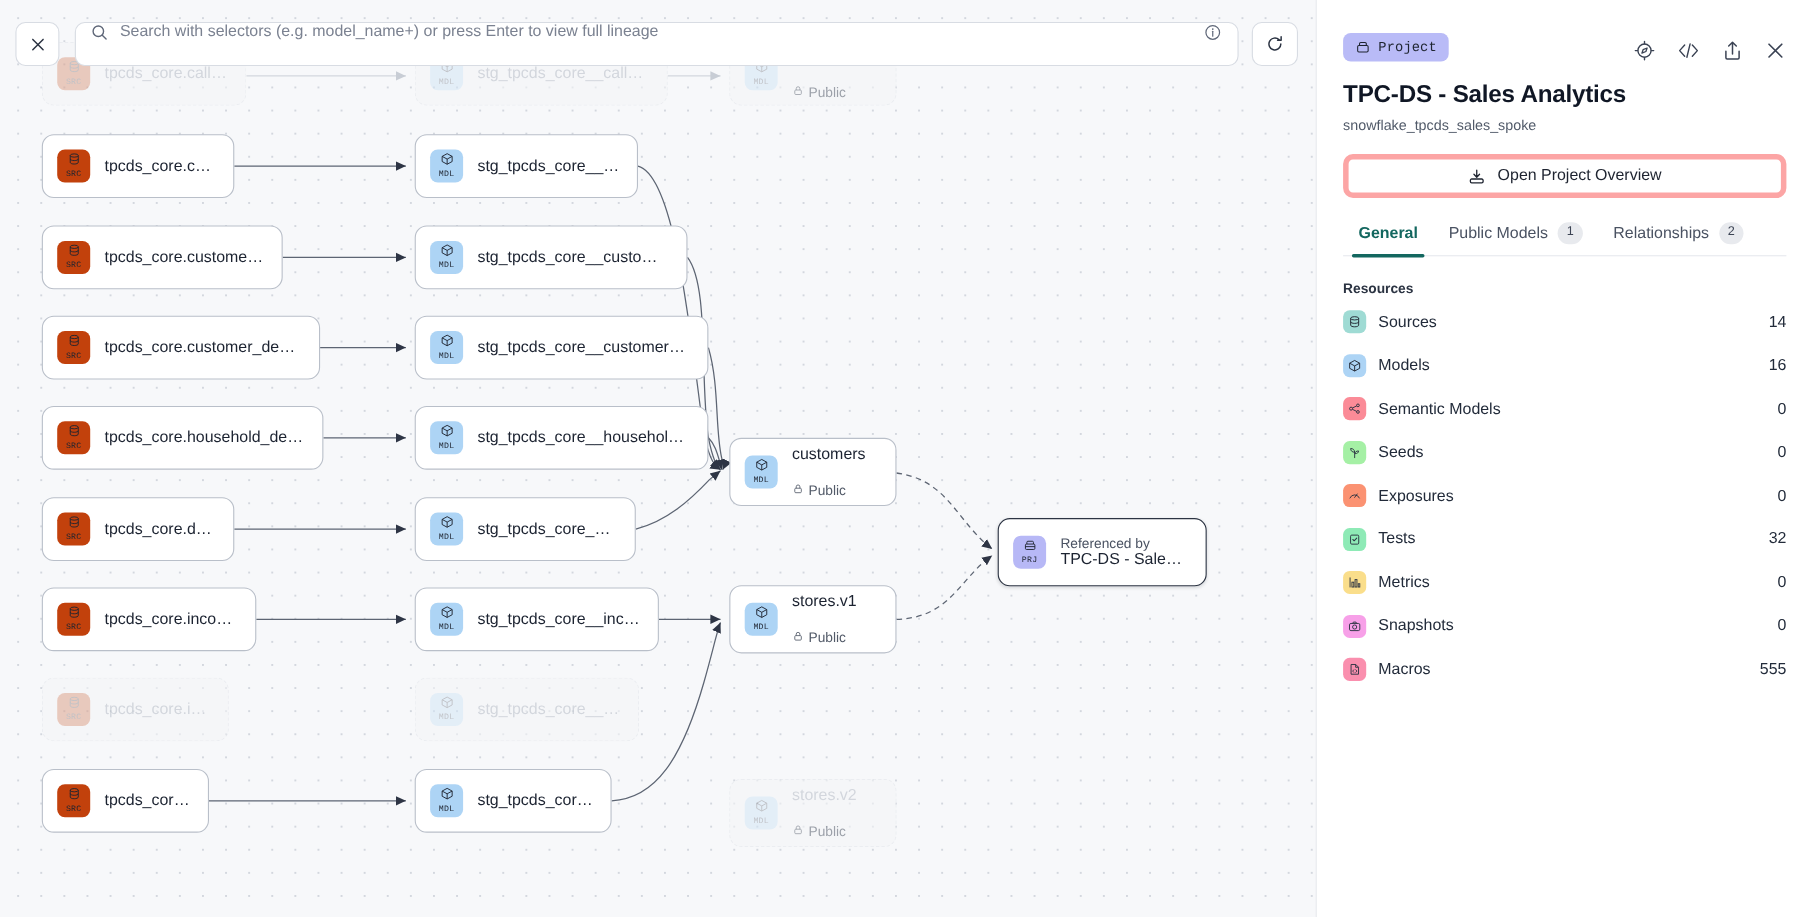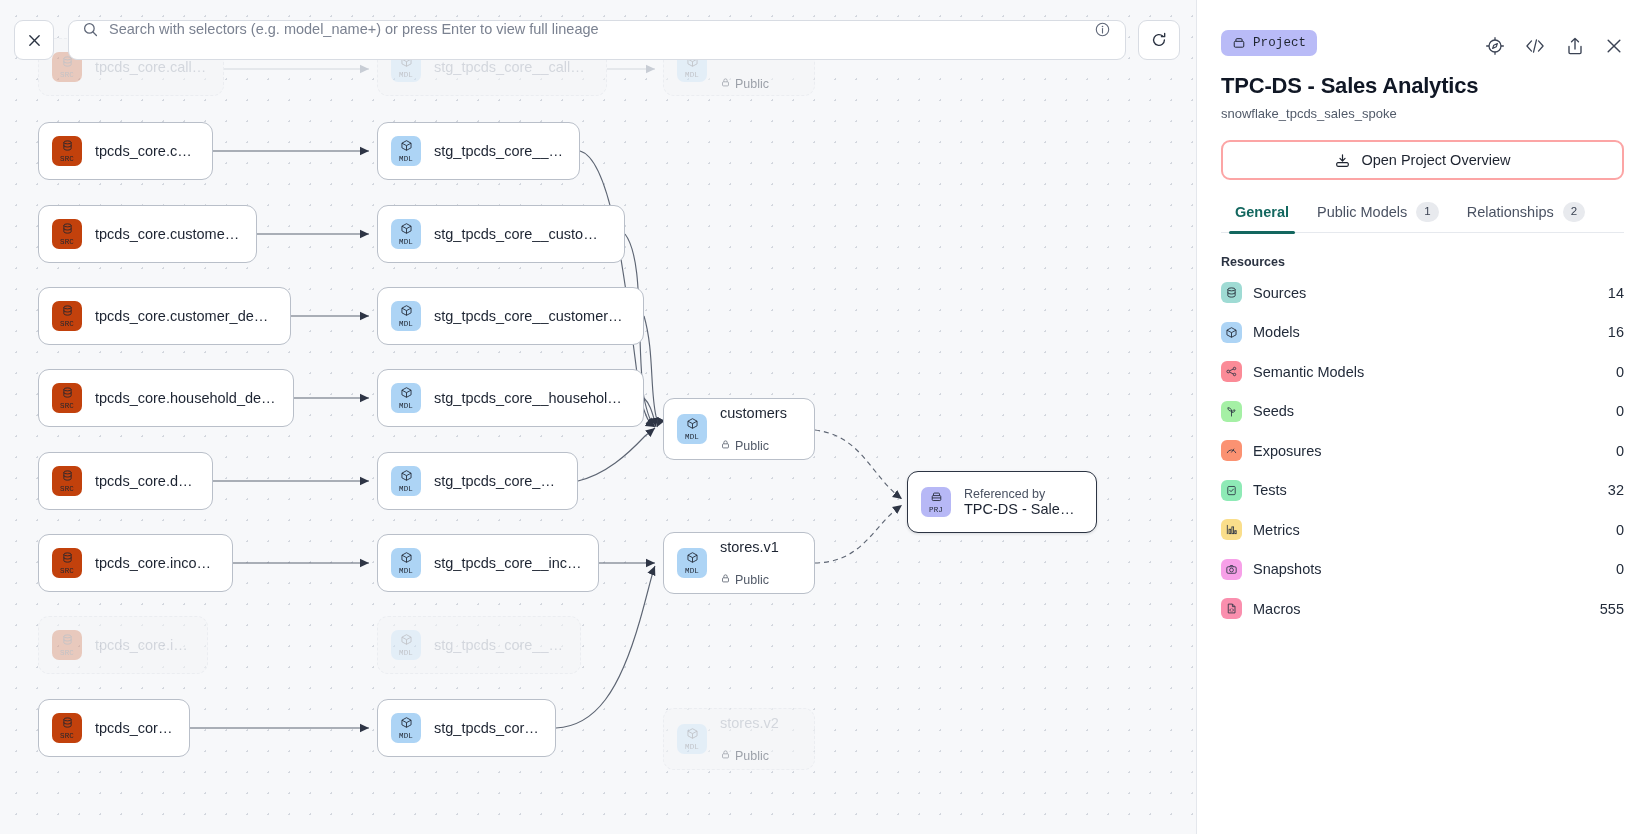--- a/index.html
+++ b/index.html
@@ -122,21 +122,21 @@
     font-family: "Liberation Mono", monospace;
     font-size: 12.5px; letter-spacing: .1px;
     cursor:pointer;
   }
   .panel-icons { display:flex; align-items:center; gap: 19px; }
   .pi { cursor:pointer; display:flex; align-items:center; justify-content:center; }
   .panel-title { font-size: 22px; font-weight: bold; color:#101725; margin-top: 17px; letter-spacing:-.2px;}
   .panel-sub { font-size: 13px; color:#515a69; margin-top: 7px; }
   .overview-btn {
     margin-top: 19px; width: 100%; height: 40px; border-radius: 9px;
-    border: 2px solid #fca5a5; background:#fff; color:#1e2430;
+    border: 5px solid #fca5a5; background:#fff; color:#1e2430;
     display:flex; align-items:center; justify-content:center; gap: 10px;
     font-size: 14.5px; cursor:pointer;
   }
   .tabs { display:flex; gap: 0; margin-top: 22px; border-bottom: 1px solid #e6e9ee; }
   .tab {
     display:flex; align-items:center; gap:9px; padding: 0 14px 11px 14px;
     font-size: 14.5px; color:#4a5262; cursor:pointer; position:relative;
     margin-bottom:-1px;
   }
   .tab.active { color:#13675f; font-weight:600; }

